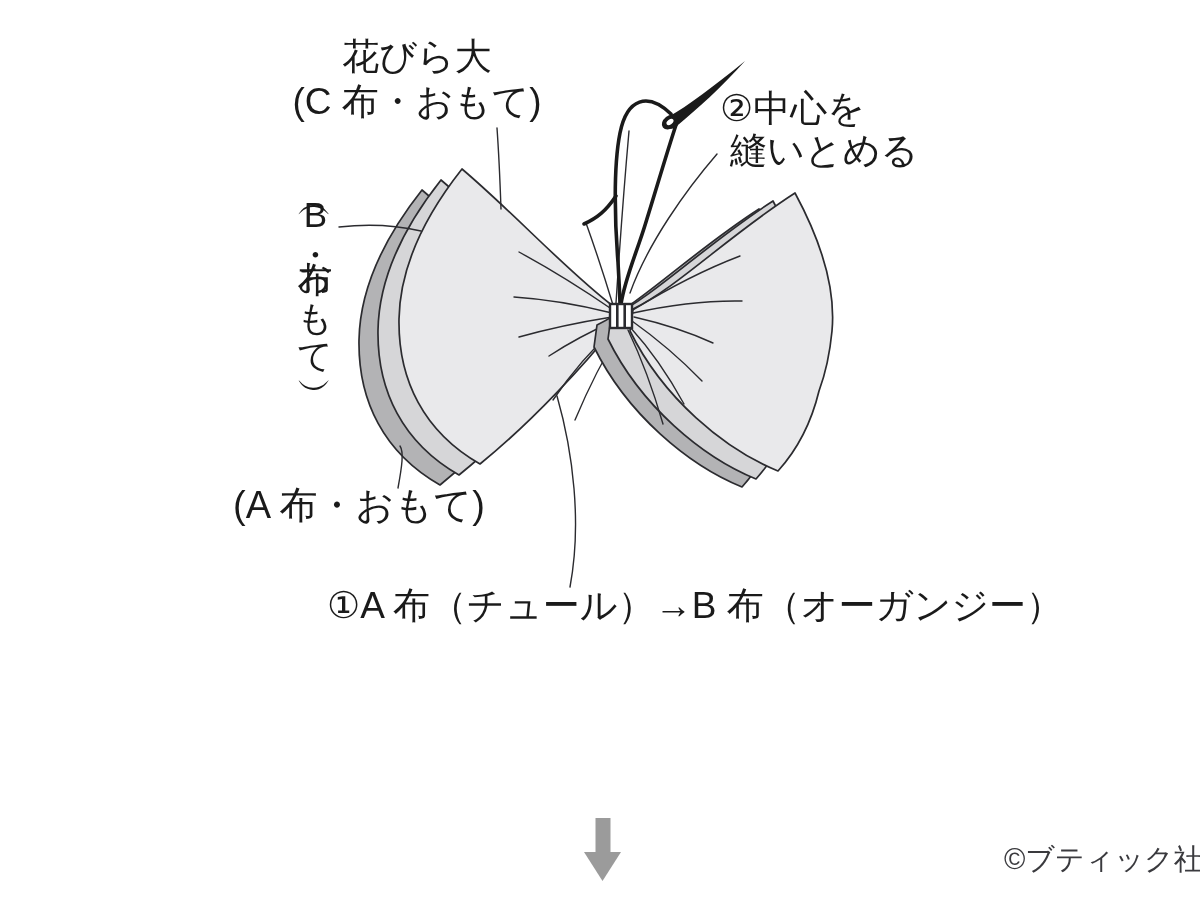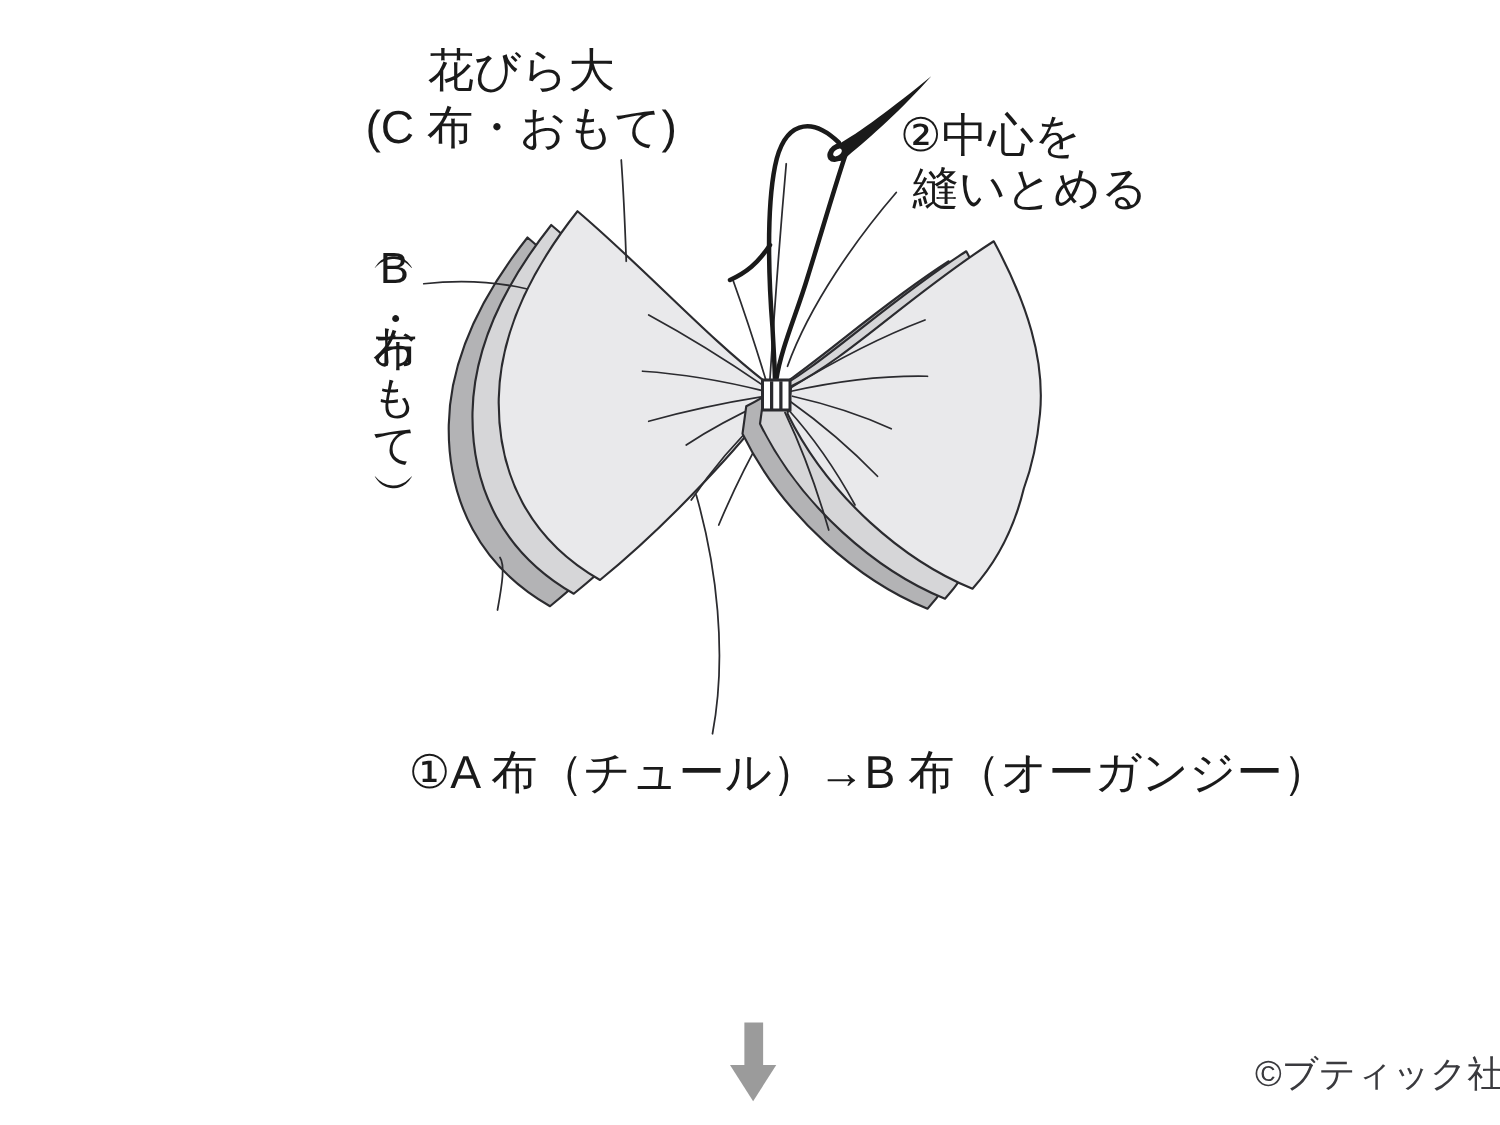--- a/index.html
+++ b/index.html
@@ -20,21 +20,21 @@
   .lbl{position:absolute;white-space:nowrap;color:var(--text);}
   .petal-large{left:292px;top:34px;width:250px;text-align:center;font-size:37px;line-height:45px;}
   .step2{left:720px;top:88px;font-size:37px;line-height:42px;}
   .step2 .line2{margin-left:10px;}
   .v-label{
     left:292px;top:194px;height:280px;font-size:35px;line-height:46px;
     writing-mode:vertical-rl;text-orientation:mixed;letter-spacing:1px;
   }
   .v-label .upright{text-orientation:upright;}
   .fabric-a{left:233px;top:480px;font-size:38px;}
-  .step1{left:327px;top:582px;width:650px;text-align:center;font-size:37px;line-height:47px;margin-top:12px;}
+  .step1{left:327px;top:582px;width:650px;text-align:center;font-size:37px;line-height:47px;}
   .copyright{left:1004px;top:840px;font-size:29px;color:#3a3a3e;}
   .lbl span{display:block;}
 
   .petal-top{fill:var(--fabric-top);stroke:var(--outline);stroke-width:1.7px;stroke-linejoin:round;}
   .petal-mid{fill:var(--fabric-middle);stroke:var(--outline);stroke-width:1.7px;stroke-linejoin:round;}
   .petal-bot{fill:var(--fabric-bottom);stroke:var(--outline);stroke-width:1.7px;stroke-linejoin:round;}
   .thin{fill:none;stroke:var(--outline);stroke-width:1.4px;stroke-linecap:round;}
   .thread{fill:none;stroke:var(--thread);stroke-width:3.6px;stroke-linecap:round;}
   .needle{fill:var(--thread);}
   .wrap-box{fill:#fff;stroke:var(--outline);stroke-width:2.4px;}
@@ -116,20 +116,21 @@
     <span>(C 布・おもて)</span>
   </div>
 
   <div class="lbl step2">
     <span>②中心を</span>
     <span class="line2">縫いとめる</span>
   </div>
 
   <div class="lbl v-label"><span style="display:inline">（</span><span style="display:inline" class="upright">B</span><span style="display:inline">布・おもて）</span></div>
 
+  <div class="lbl fabric-a">(A 布・おもて)</div>
 
   <div class="lbl step1">
     <span>①A 布（チュール）→B 布（オーガンジー）</span>
   </div>
 
   <div class="lbl copyright">©ブティック社</div>
 
 </div>
 
 </body></html>

